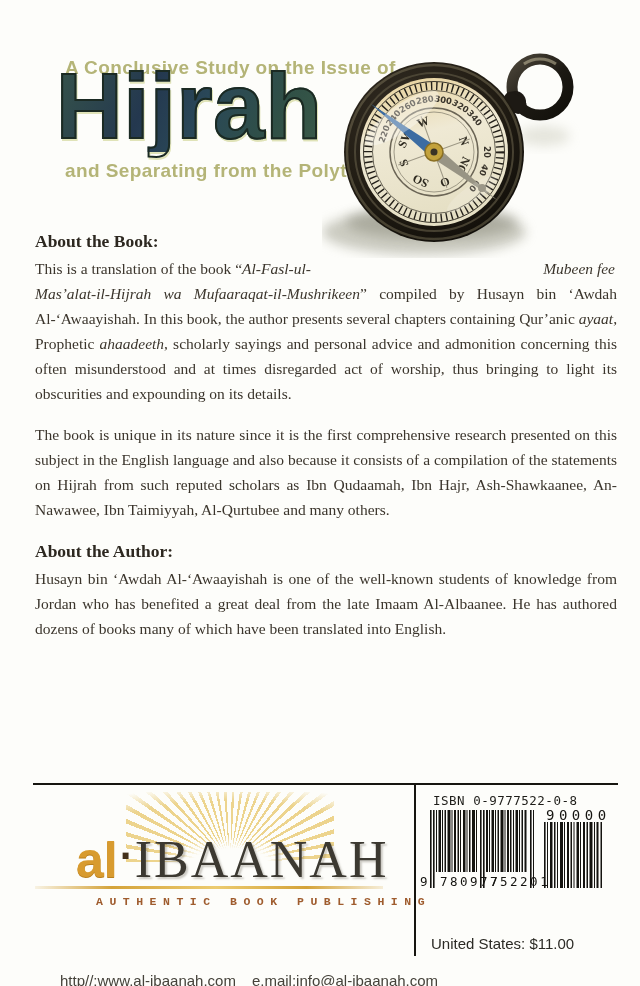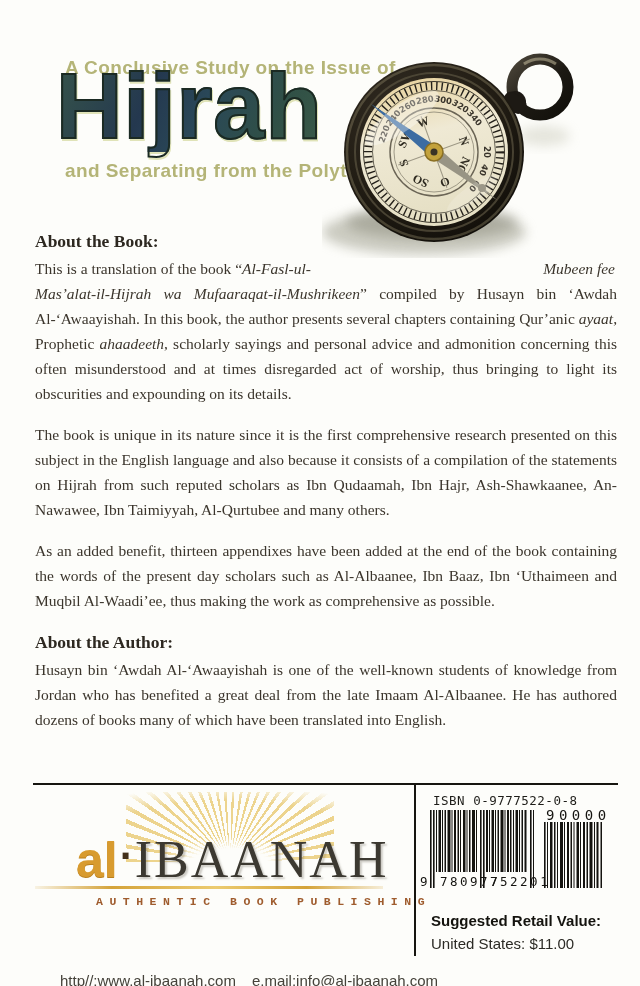--- a/index.html
+++ b/index.html
@@ -214,21 +214,20 @@
 
     <p class="body-par">
       <span class="p1-line1">
         <span><span>This is a translation of the book “</span><i>Al-Fasl-ul-</i></span>
         <i class="right-frag">Mubeen fee</i>
       </span>
       <span class="p1-rest"><i>Mas’alat-il-Hijrah wa Mufaaraqat-il-Mushrikeen</i><span>” compiled by Husayn bin ‘Awdah Al-‘Awaayishah. In this book, the author presents several chapters containing Qur’anic </span><i>ayaat</i><span>, Prophetic </span><i>ahaadeeth</i><span>, scholarly sayings and personal advice and admonition concerning this often misunderstood and at times disregarded act of worship, thus bringing to light its obscurities and expounding on its details.</span></span>
     </p>
 
     <p class="body-par">The book is unique in its nature since it is the first comprehensive research presented on this subject in the English language and also because it consists of a compilation of the statements on Hijrah from such reputed scholars as Ibn Qudaamah, Ibn Hajr, Ash-Shawkaanee, An-Nawawee, Ibn Taimiyyah, Al-Qurtubee and many others.</p>
-    <p class="body-par">As an added benefit, thirteen appendixes have been added at the end of the book containing the words of the present day scholars such as Al-Albaanee, Ibn Baaz, Ibn ‘Uthaimeen and Muqbil Al-Waadi’ee, thus making the work as comprehensive as possible.</p>
 
     <h2 class="section-heading second">About the Author:</h2>
     <p class="body-par">Husayn bin ‘Awdah Al-‘Awaayishah is one of the well-known students of knowledge from Jordan who has benefited a great deal from the late Imaam Al-Albaanee. He has authored dozens of books many of which have been translated into English.</p>
   </div>
 
   <div class="rule-h"></div>
   <div class="rule-v"></div>
 
   <div class="rays"></div>
 
@@ -306,16 +305,15 @@
         <rect x="36" y="0" width="1" height="66"></rect>
       <rect x="39" y="0" width="2" height="66"></rect>
         <rect x="42.5" y="0" width="1.5" height="66"></rect>
       <rect x="45.5" y="0" width="3" height="66"></rect>
         <rect x="50" y="0" width="1" height="66"></rect>
       <rect x="52.5" y="0" width="2" height="66"></rect>
         <rect x="56.5" y="0" width="1.5" height="66"></rect>
     </g>
   </svg>
 
-  <div class="retail-heading">Suggested Retail Value:</div>
   <div class="retail-value">United States:  $11.00</div>
 
 </div>
 
 </body></html>

